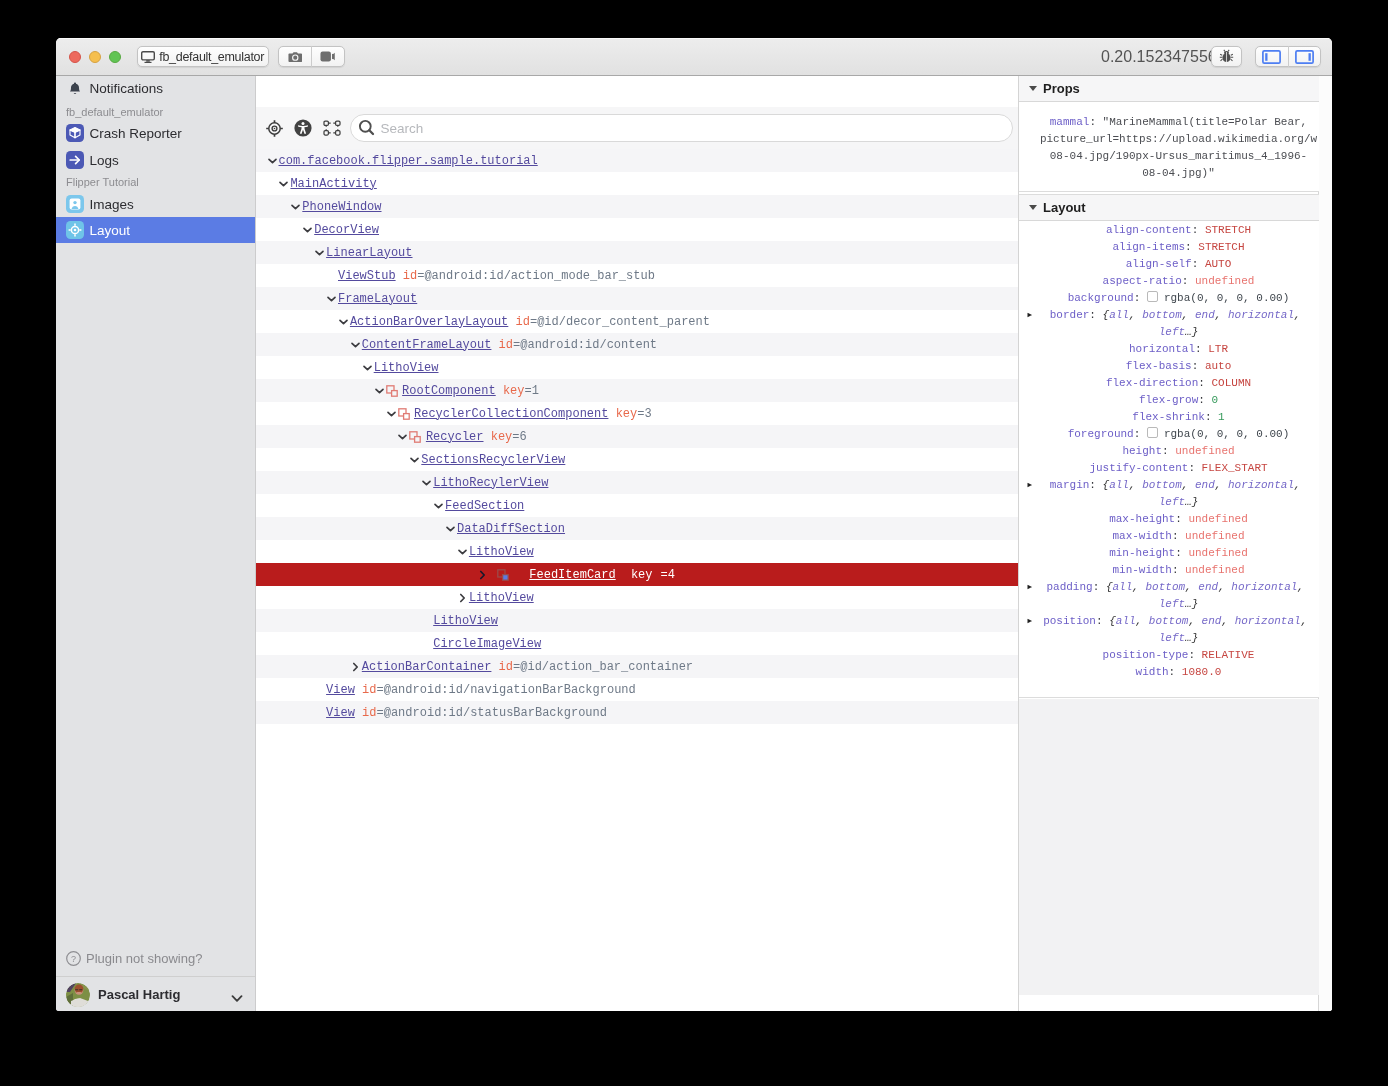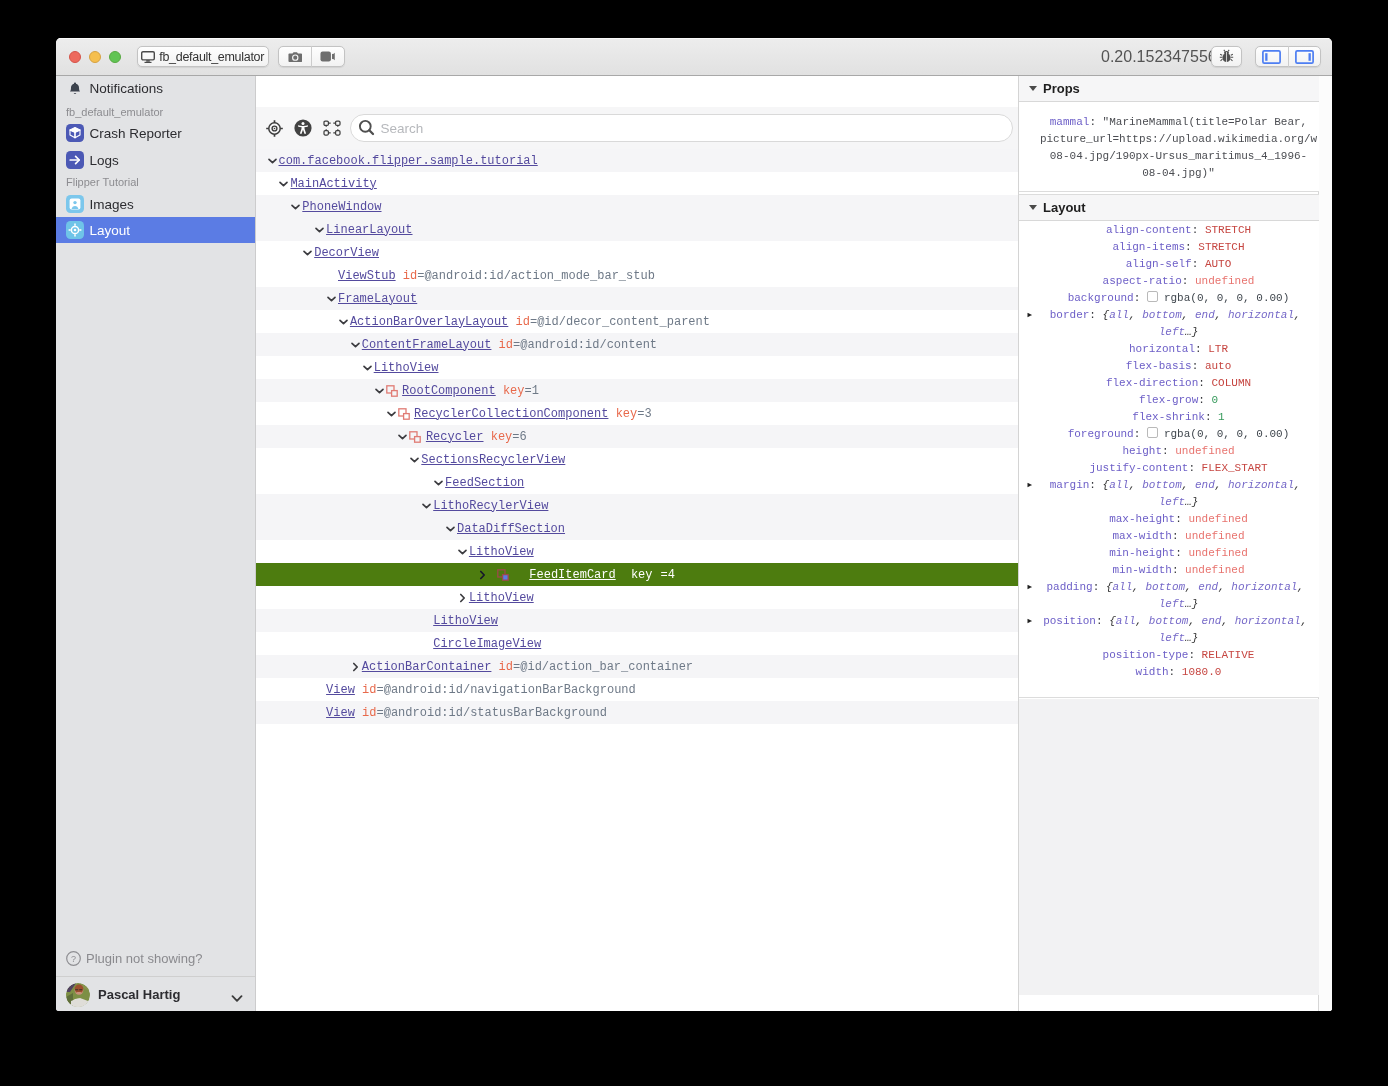--- a/index.html
+++ b/index.html
@@ -28,21 +28,21 @@
   border-bottom:1px solid #dddddd; height:43px; }
 #search { position:absolute; left:93.5px; top:7px; width:663px; height:28px; background:#fff;
   border:1px solid #d9d9d9; border-radius:14.5px; display:flex; align-items:center; }
 .mag { margin:0 5px 0 7px; }
 #search span { font-size:13.5px; color:#b6b8bc; }
 .tbic { position:absolute; top:12px; }
 #tree { position:absolute; left:0; top:42px; width:100%; font-family:"Liberation Mono",monospace;
   font-size:12px; }
 .trow { height:23px; display:flex; align-items:center; white-space:pre; }
 .trow.odd { background:#f5f5f7; }
-.trow.sel { background:#4d7c0f;gap:8px; }
+.trow.sel { background:#b91c1c;gap:8px; }
 .ind { display:inline-block; height:1px; flex:none; }
 .ch { width:11px; height:12px; flex:none; margin-right:1px; }
 .li { width:12px; height:12px; flex:none; }
 .sname { color:#544a9e;text-decoration:underline; }
 .sel .sname, .sel .eq { color:#fff; }
 .id { color:#e8694b; }
 .sel .id { color:#fff; }
 .eq { color:#6e7987; }
 
 #rpanel { position:absolute; right:0; top:37px; bottom:0; width:314.5px;
@@ -240,26 +240,26 @@
     <div id="tree">
 <div class="trow odd"><span class="ind" style="width:10.5px"></span><svg class="ch" viewBox="0 0 11 12">
             <path d="M2 4.3 5.5 7.7 9 4.3" fill="none" stroke="#3c3c40" stroke-width="1.7" stroke-linecap="round" stroke-linejoin="round"></path>
           </svg><span class="sname">com.facebook.flipper.sample.tutorial</span></div>
 <div class="trow"><span class="ind" style="width:22.4px"></span><svg class="ch" viewBox="0 0 11 12">
             <path d="M2 4.3 5.5 7.7 9 4.3" fill="none" stroke="#3c3c40" stroke-width="1.7" stroke-linecap="round" stroke-linejoin="round"></path>
           </svg><span class="sname">MainActivity</span></div>
 <div class="trow odd"><span class="ind" style="width:34.3px"></span><svg class="ch" viewBox="0 0 11 12">
             <path d="M2 4.3 5.5 7.7 9 4.3" fill="none" stroke="#3c3c40" stroke-width="1.7" stroke-linecap="round" stroke-linejoin="round"></path>
           </svg><span class="sname">PhoneWindow</span></div>
+<div class="trow"><span class="ind" style="width:46.2px"></span><svg class="ch" viewBox="0 0 11 12">
+            <path d="M2 4.3 5.5 7.7 9 4.3" fill="none" stroke="#3c3c40" stroke-width="1.7" stroke-linecap="round" stroke-linejoin="round"></path>
+          </svg><span class="sname">DecorView</span></div>
 <div class="trow odd"><span class="ind" style="width:58.1px"></span><svg class="ch" viewBox="0 0 11 12">
             <path d="M2 4.3 5.5 7.7 9 4.3" fill="none" stroke="#3c3c40" stroke-width="1.7" stroke-linecap="round" stroke-linejoin="round"></path>
           </svg><span class="sname">LinearLayout</span></div>
-<div class="trow"><span class="ind" style="width:46.2px"></span><svg class="ch" viewBox="0 0 11 12">
-            <path d="M2 4.3 5.5 7.7 9 4.3" fill="none" stroke="#3c3c40" stroke-width="1.7" stroke-linecap="round" stroke-linejoin="round"></path>
-          </svg><span class="sname">DecorView</span></div>
 <div class="trow"><span class="ind" style="width:70px"></span><span class="ch"></span><span class="sname">ViewStub</span><span class="id"> id</span><span class="eq">=@android:id/action_mode_bar_stub</span></div>
 <div class="trow odd"><span class="ind" style="width:70px"></span><svg class="ch" viewBox="0 0 11 12">
             <path d="M2 4.3 5.5 7.7 9 4.3" fill="none" stroke="#3c3c40" stroke-width="1.7" stroke-linecap="round" stroke-linejoin="round"></path>
           </svg><span class="sname">FrameLayout</span></div>
 <div class="trow"><span class="ind" style="width:81.9px"></span><svg class="ch" viewBox="0 0 11 12">
             <path d="M2 4.3 5.5 7.7 9 4.3" fill="none" stroke="#3c3c40" stroke-width="1.7" stroke-linecap="round" stroke-linejoin="round"></path>
           </svg><span class="sname">ActionBarOverlayLayout</span><span class="id"> id</span><span class="eq">=@id/decor_content_parent</span></div>
 <div class="trow odd"><span class="ind" style="width:93.8px"></span><svg class="ch" viewBox="0 0 11 12">
             <path d="M2 4.3 5.5 7.7 9 4.3" fill="none" stroke="#3c3c40" stroke-width="1.7" stroke-linecap="round" stroke-linejoin="round"></path>
           </svg><span class="sname">ContentFrameLayout</span><span class="id"> id</span><span class="eq">=@android:id/content</span></div>
@@ -280,26 +280,26 @@
           </svg><span style="width:4.5px;display:inline-block"></span><span class="sname">RecyclerCollectionComponent</span><span class="id"> key</span><span class="eq">=3</span></div>
 <div class="trow odd"><span class="ind" style="width:141.4px"></span><svg class="ch" viewBox="0 0 11 12">
             <path d="M2 4.3 5.5 7.7 9 4.3" fill="none" stroke="#3c3c40" stroke-width="1.7" stroke-linecap="round" stroke-linejoin="round"></path>
           </svg><svg class="li" viewBox="0 0 12 12">
             <rect x="0.8" y="0.8" width="7.2" height="7.2" fill="none" stroke="#e07b74" stroke-width="1.3"></rect>
             <rect x="5.6" y="5.6" width="5.6" height="5.6" fill="#f5f5f7" stroke="#e07b74" stroke-width="1.3"></rect>
           </svg><span style="width:4.5px;display:inline-block"></span><span class="sname">Recycler</span><span class="id"> key</span><span class="eq">=6</span></div>
 <div class="trow"><span class="ind" style="width:153.3px"></span><svg class="ch" viewBox="0 0 11 12">
             <path d="M2 4.3 5.5 7.7 9 4.3" fill="none" stroke="#3c3c40" stroke-width="1.7" stroke-linecap="round" stroke-linejoin="round"></path>
           </svg><span class="sname">SectionsRecyclerView</span></div>
+<div class="trow odd"><span class="ind" style="width:165.2px"></span><svg class="ch" viewBox="0 0 11 12">
+            <path d="M2 4.3 5.5 7.7 9 4.3" fill="none" stroke="#3c3c40" stroke-width="1.7" stroke-linecap="round" stroke-linejoin="round"></path>
+          </svg><span class="sname">LithoRecylerView</span></div>
 <div class="trow"><span class="ind" style="width:177.1px"></span><svg class="ch" viewBox="0 0 11 12">
             <path d="M2 4.3 5.5 7.7 9 4.3" fill="none" stroke="#3c3c40" stroke-width="1.7" stroke-linecap="round" stroke-linejoin="round"></path>
           </svg><span class="sname">FeedSection</span></div>
-<div class="trow odd"><span class="ind" style="width:165.2px"></span><svg class="ch" viewBox="0 0 11 12">
-            <path d="M2 4.3 5.5 7.7 9 4.3" fill="none" stroke="#3c3c40" stroke-width="1.7" stroke-linecap="round" stroke-linejoin="round"></path>
-          </svg><span class="sname">LithoRecylerView</span></div>
 <div class="trow odd"><span class="ind" style="width:189px"></span><svg class="ch" viewBox="0 0 11 12">
             <path d="M2 4.3 5.5 7.7 9 4.3" fill="none" stroke="#3c3c40" stroke-width="1.7" stroke-linecap="round" stroke-linejoin="round"></path>
           </svg><span class="sname">DataDiffSection</span></div>
 <div class="trow"><span class="ind" style="width:200.9px"></span><svg class="ch" viewBox="0 0 11 12">
             <path d="M2 4.3 5.5 7.7 9 4.3" fill="none" stroke="#3c3c40" stroke-width="1.7" stroke-linecap="round" stroke-linejoin="round"></path>
           </svg><span class="sname">LithoView</span></div>
 <div class="trow sel"><span class="ind" style="width:212.8px"></span><svg class="ch" viewBox="0 0 11 12">
             <path d="M3.8 2.5 7.2 6 3.8 9.5" fill="none" stroke="#16182c" stroke-width="1.7" stroke-linecap="round" stroke-linejoin="round"></path>
           </svg><svg class="li" viewBox="0 0 12 12">
             <rect x="0.8" y="0.8" width="7.2" height="7.2" fill="none" stroke="#9c4a49" stroke-width="1.3"></rect>

